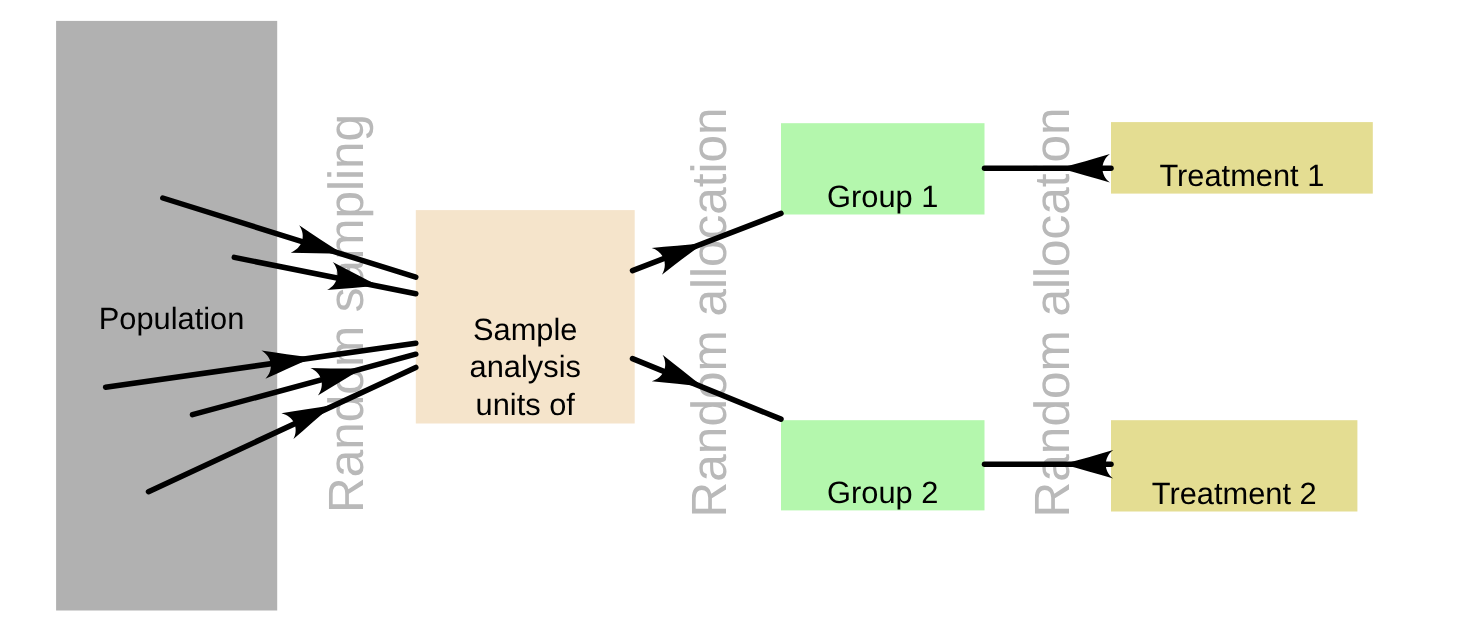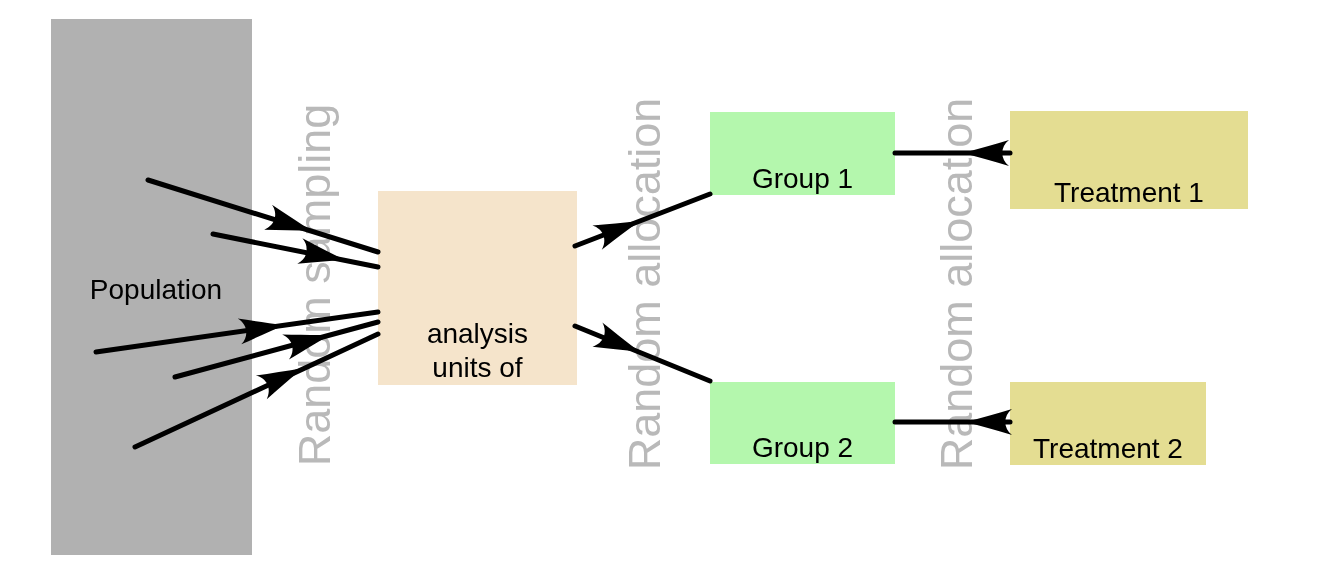--- a/index.html
+++ b/index.html
@@ -59,36 +59,37 @@
 
   <div class="box" style="left: 51px; top: 19px; width: 201px; height: 536px; background-color: rgb(177, 177, 177);"></div>
   <div class="plain-label" style="left:51px; top:274px; width:210px;">Population</div>
 
   <div class="vlabel" style="left: 315px; top: 285px; color: rgb(185, 185, 185);">Random sampling</div>
   <div class="vlabel" style="left: 645px; top: 284px; color: rgb(185, 185, 185);">Random allocation</div>
   <div class="vlabel" style="left: 957px; top: 284px; color: rgb(185, 185, 185);">Random allocation</div>
 
   <div class="box" style="left: 378px; top: 191px; width: 199px; height: 194px; background-color: rgb(245, 228, 203);">
     <div class="label multiline">
+      <div>Sample</div>
       <div>analysis</div>
       <div>units of</div>
     </div>
   </div>
 
   <div class="box" style="left: 710px; top: 112px; width: 185px; height: 83px; background-color: rgb(180, 247, 173);">
     <div class="label">Group 1</div>
   </div>
   <div class="box" style="left: 710px; top: 382px; width: 185px; height: 82px; background-color: rgb(180, 247, 173);">
     <div class="label">Group 2</div>
   </div>
 
-  <div class="box" style="left: 1010px; top: 111px; width: 238px; height: 98px; background-color: rgb(228, 221, 146);">
+  <div class="box" style="left: 1010px; top: 111px; width: 238px; height: 65px; background-color: rgb(228, 221, 146);">
     <div class="label">Treatment 1</div>
   </div>
-  <div class="box" style="left: 1010px; top: 382px; width: 196px; height: 83px; background-color: rgb(228, 221, 146);">
+  <div class="box" style="left: 1010px; top: 382px; width: 224px; height: 83px; background-color: rgb(228, 221, 146);">
     <div class="label">Treatment 2</div>
   </div>
 
   <svg id="arrow-layer" viewBox="0 0 1344 576" xmlns="http://www.w3.org/2000/svg">
       <g>
         <line x1="148" y1="180" x2="378" y2="252" stroke="#000000" stroke-width="5" stroke-linecap="round"></line>
         <path d="M 0 0 C -16 -4 -32 -9 -46 -13 C -37 -6 -37 6 -46 13 C -32 9 -16 4 0 0 Z" fill="#000000" transform="translate(312,231) rotate(17.382388881227914)"></path>
       </g>
       <g>
         <line x1="213" y1="234" x2="378" y2="267" stroke="#000000" stroke-width="5" stroke-linecap="round"></line>

